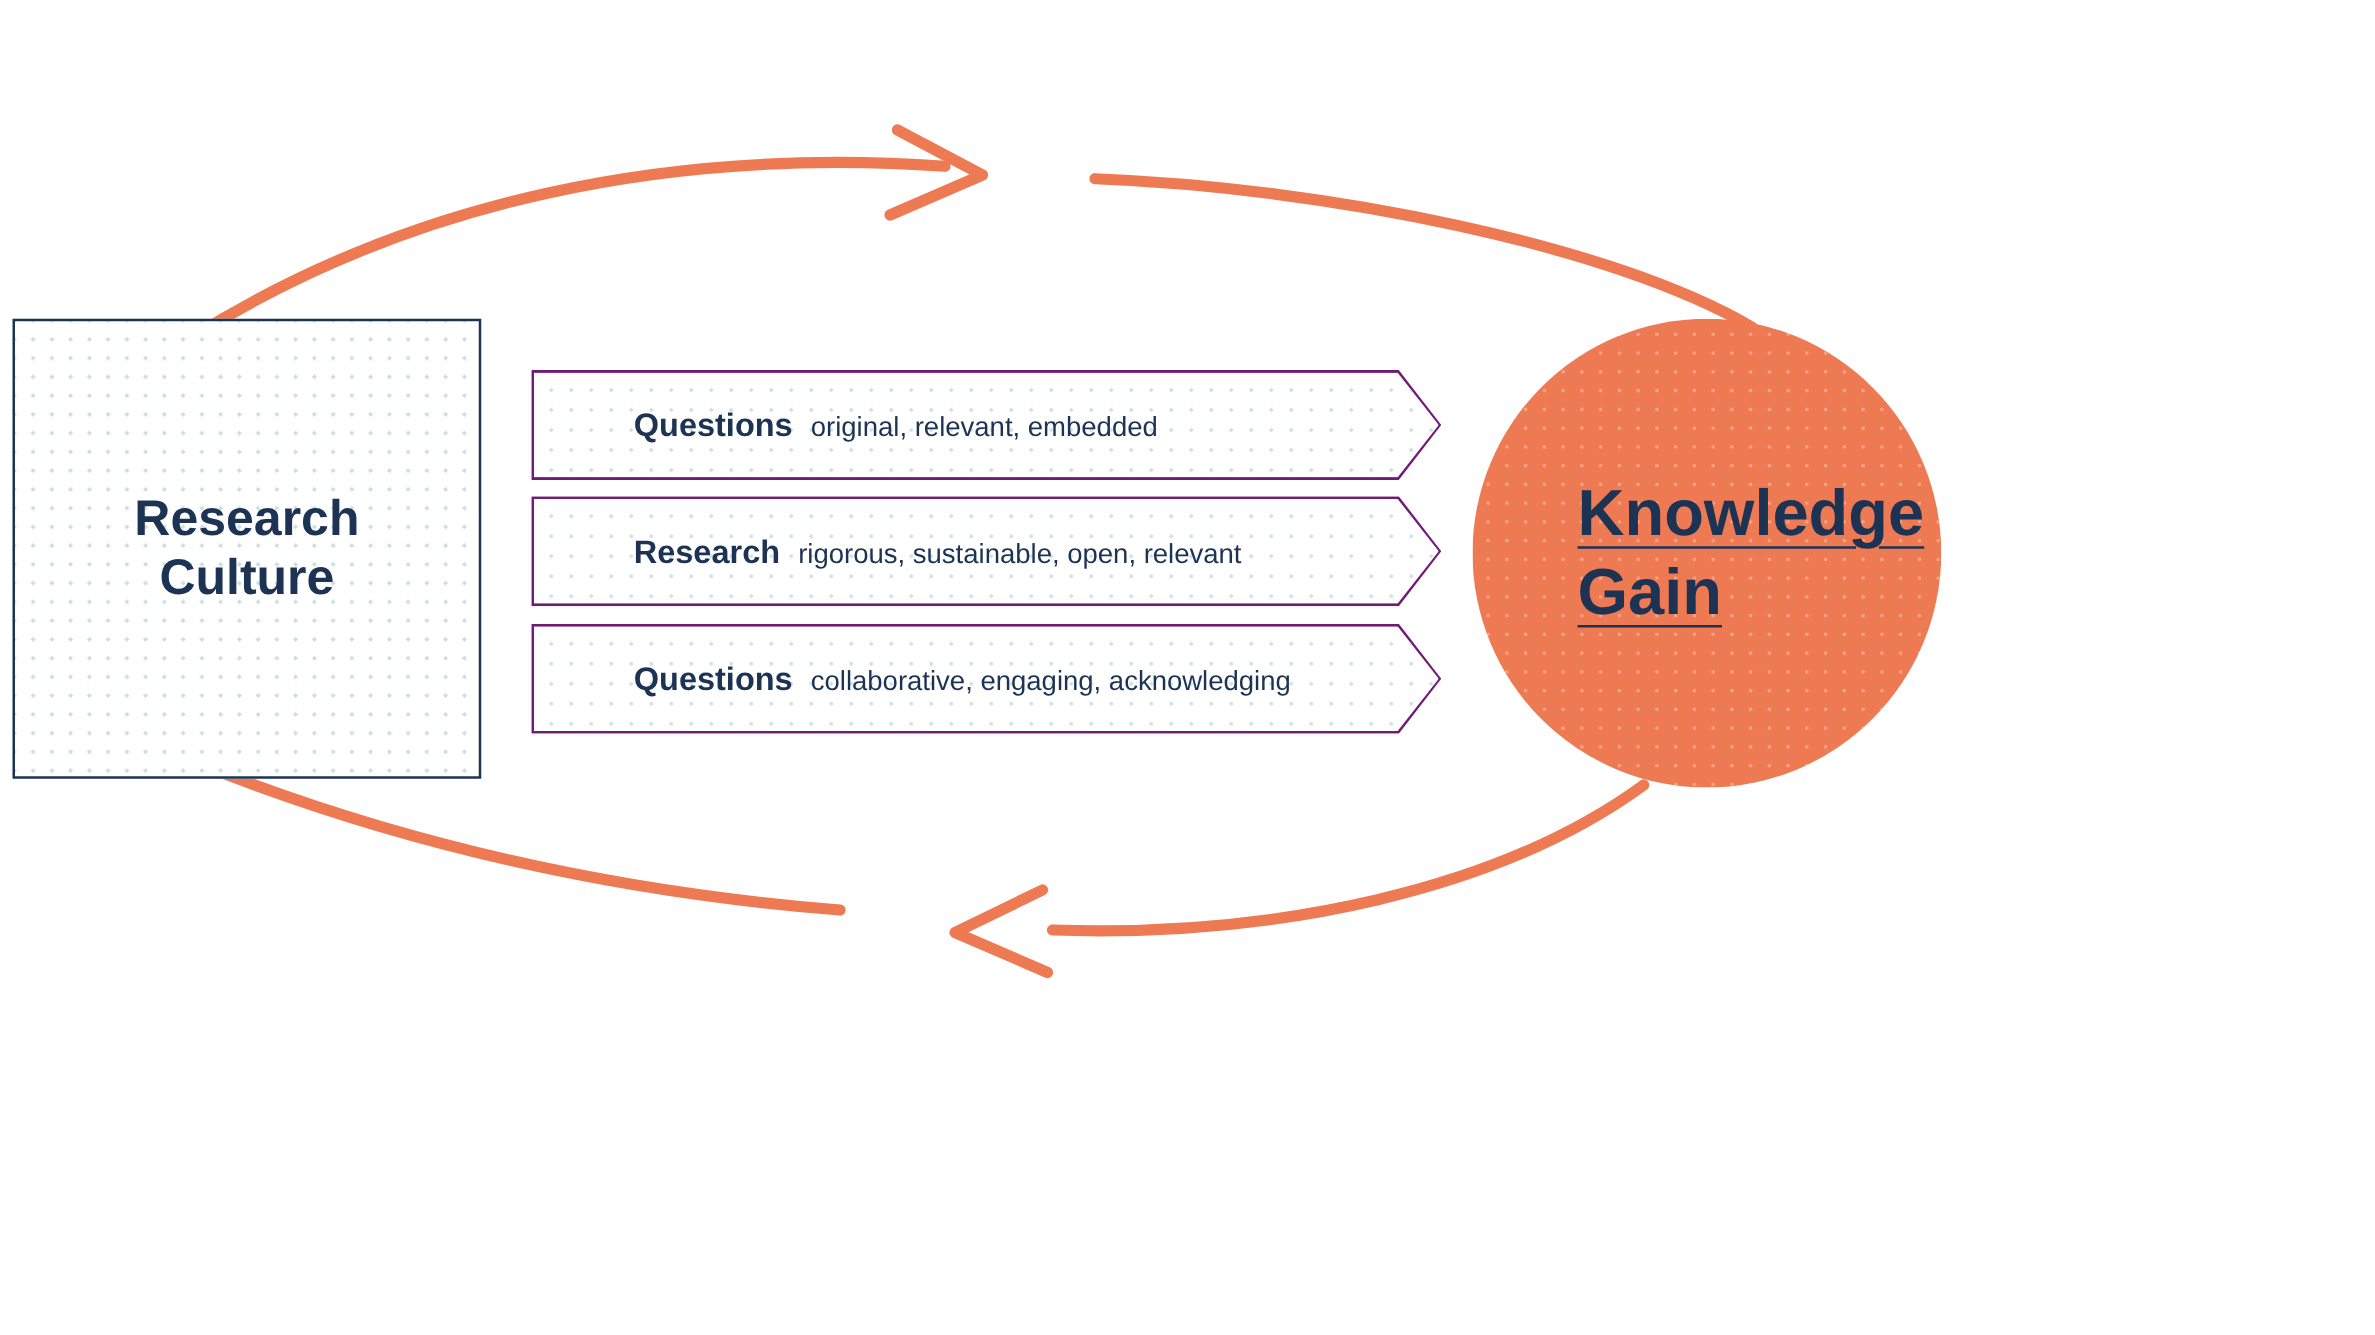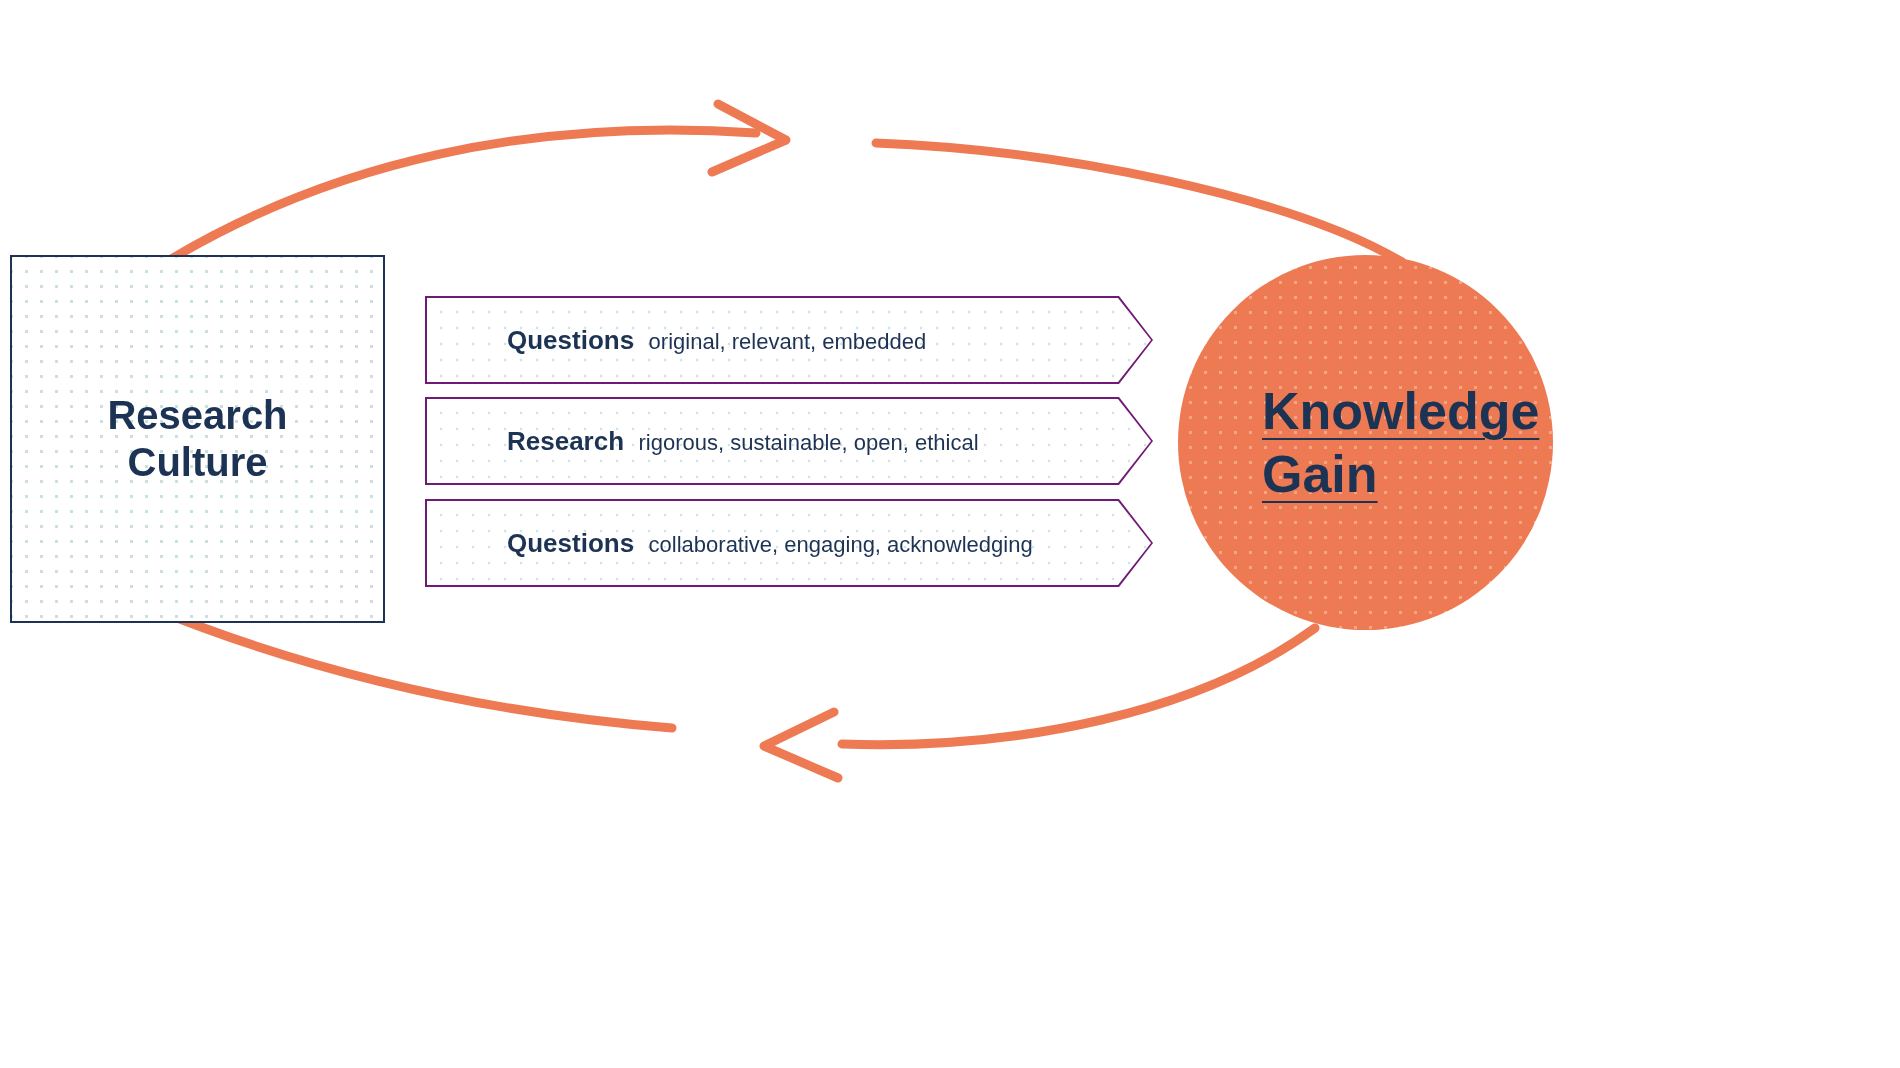--- a/index.html
+++ b/index.html
@@ -150,21 +150,21 @@
         <span class="banner-title">Questions</span>
         <span class="banner-sub">original, relevant, embedded</span>
       </div>
     </div>
   </div>
 
   <div class="banner" style="top:397px">
     <div class="banner-inner">
       <div class="banner-text">
         <span class="banner-title">Research</span>
-        <span class="banner-sub">rigorous, sustainable, open, ethical</span>
+        <span class="banner-sub">rigorous, sustainable, open, relevant</span>
       </div>
     </div>
   </div>
 
   <div class="banner" style="top:499px">
     <div class="banner-inner">
       <div class="banner-text">
         <span class="banner-title">Questions</span>
         <span class="banner-sub">collaborative, engaging, acknowledging</span>
       </div>

